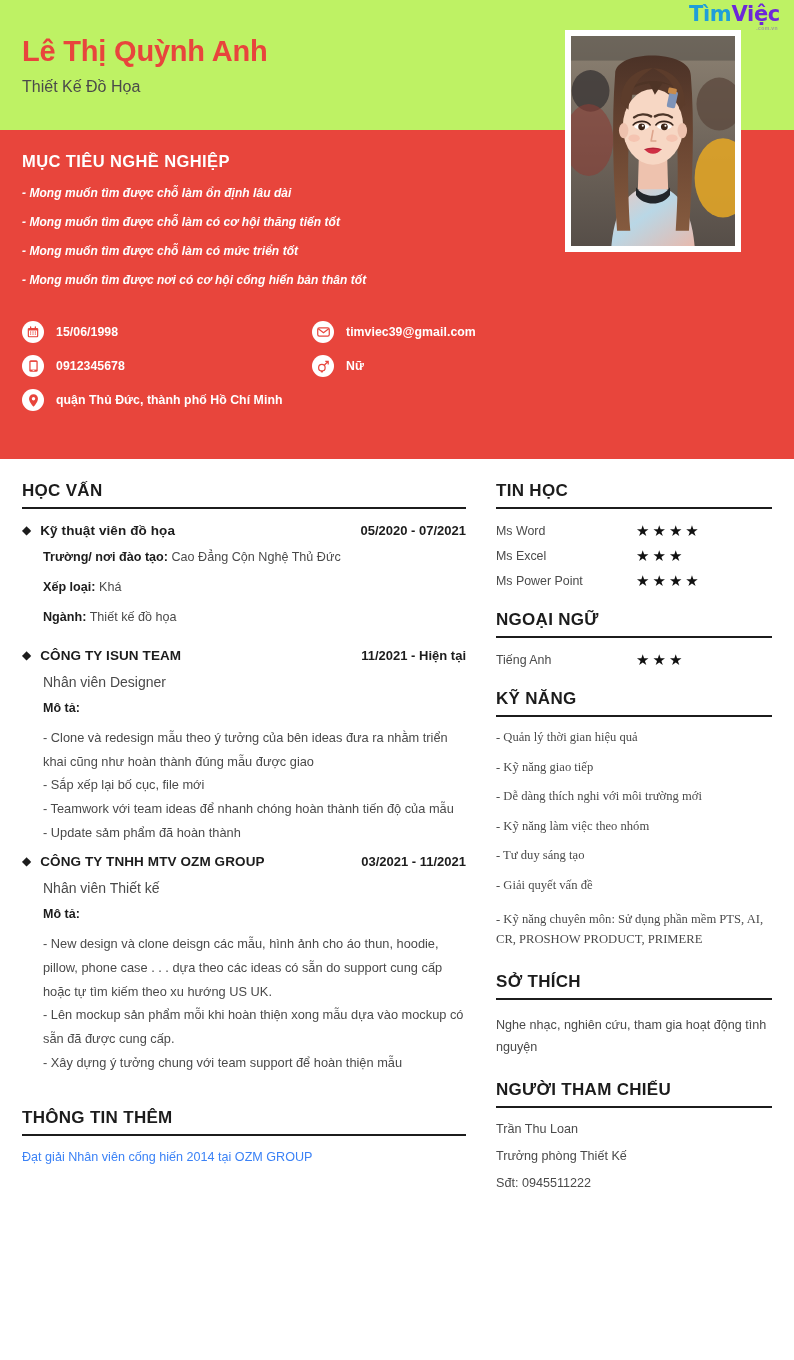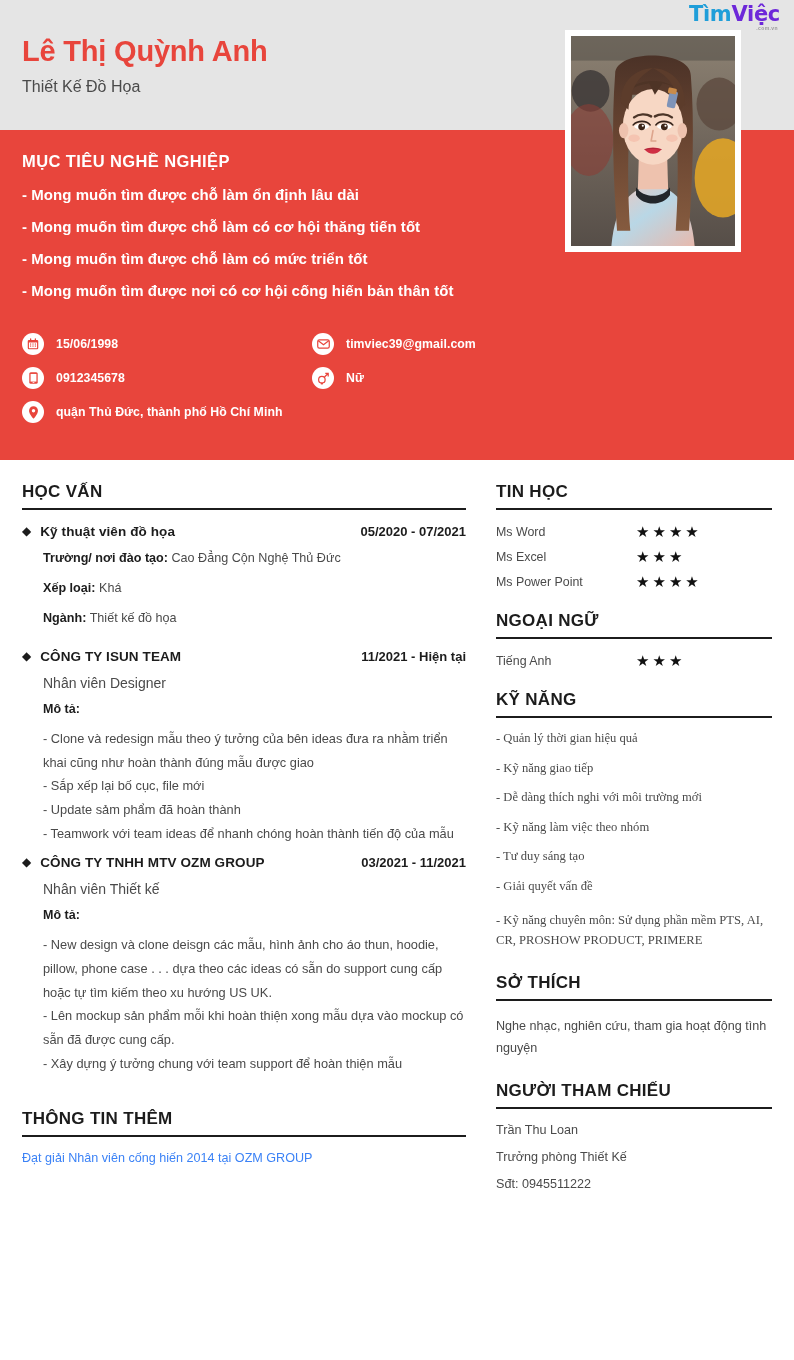--- a/index.html
+++ b/index.html
@@ -45,21 +45,21 @@
     margin-top: 1px;
     margin-right: 2px;
     font-weight: bold;
   }
 
   
   .header {
     position: relative;
     height: 130px;
     padding: 36px 0 0 22px;
-    background: #e5e5e5;
+    background: #bef264;
   }
   .name {
     font-size: 29px;
     font-weight: bold;
     color: #e8453c;
     letter-spacing: -0.2px;
     line-height: 1.1;
   }
   .job-title {
     margin-top: 10px;
@@ -98,25 +98,26 @@
     min-height: 329px;
   }
   .objective-title {
     font-size: 16.5px;
     font-weight: bold;
     letter-spacing: 0.4px;
     margin-bottom: 16px;
   }
   .objective-list { list-style: none; }
   .objective-list li {
-    font-size: 15px;
+    font-size: 12px;
     line-height: 1;
     margin-bottom: 17px;
     font-weight: bold;
     letter-spacing: 0.05px;
+    font-style: italic;
   }
 
   .contact {
     margin-top: 34px;
     display: flex;
     width: 560px;
   }
   .contact-col { width: 50%; }
   .contact-col.right { padding-left: 10px; }
   .contact-row {
@@ -470,22 +471,22 @@
               <span class="diamond">◆</span>
               <span class="entry-title">CÔNG TY ISUN TEAM</span>
             </span>
             <span class="entry-date">11/2021 - Hiện tại</span>
           </div>
           <div class="entry-sub">Nhân viên Designer</div>
           <div class="entry-label">Mô tả:</div>
           <ul class="bullets">
             <li>- Clone và redesign mẫu theo ý tưởng của bên ideas đưa ra nhằm triển khai cũng như hoàn thành đúng mẫu được giao</li>
             <li>- Sắp xếp lại bố cục, file mới</li>
+            <li>- Teamwork với team ideas để nhanh chóng hoàn thành tiến độ của mẫu</li>
             <li>- Update sảm phẩm đã hoàn thành</li>
-            <li>- Teamwork với team ideas để nhanh chóng hoàn thành tiến độ của mẫu</li>
           </ul>
         </div>
 
         <div class="entry" style="margin-top:8px;">
           <div class="entry-head">
             <span class="entry-title-wrap">
               <span class="diamond">◆</span>
               <span class="entry-title">CÔNG TY TNHH MTV OZM GROUP</span>
             </span>
             <span class="entry-date">03/2021 - 11/2021</span>

